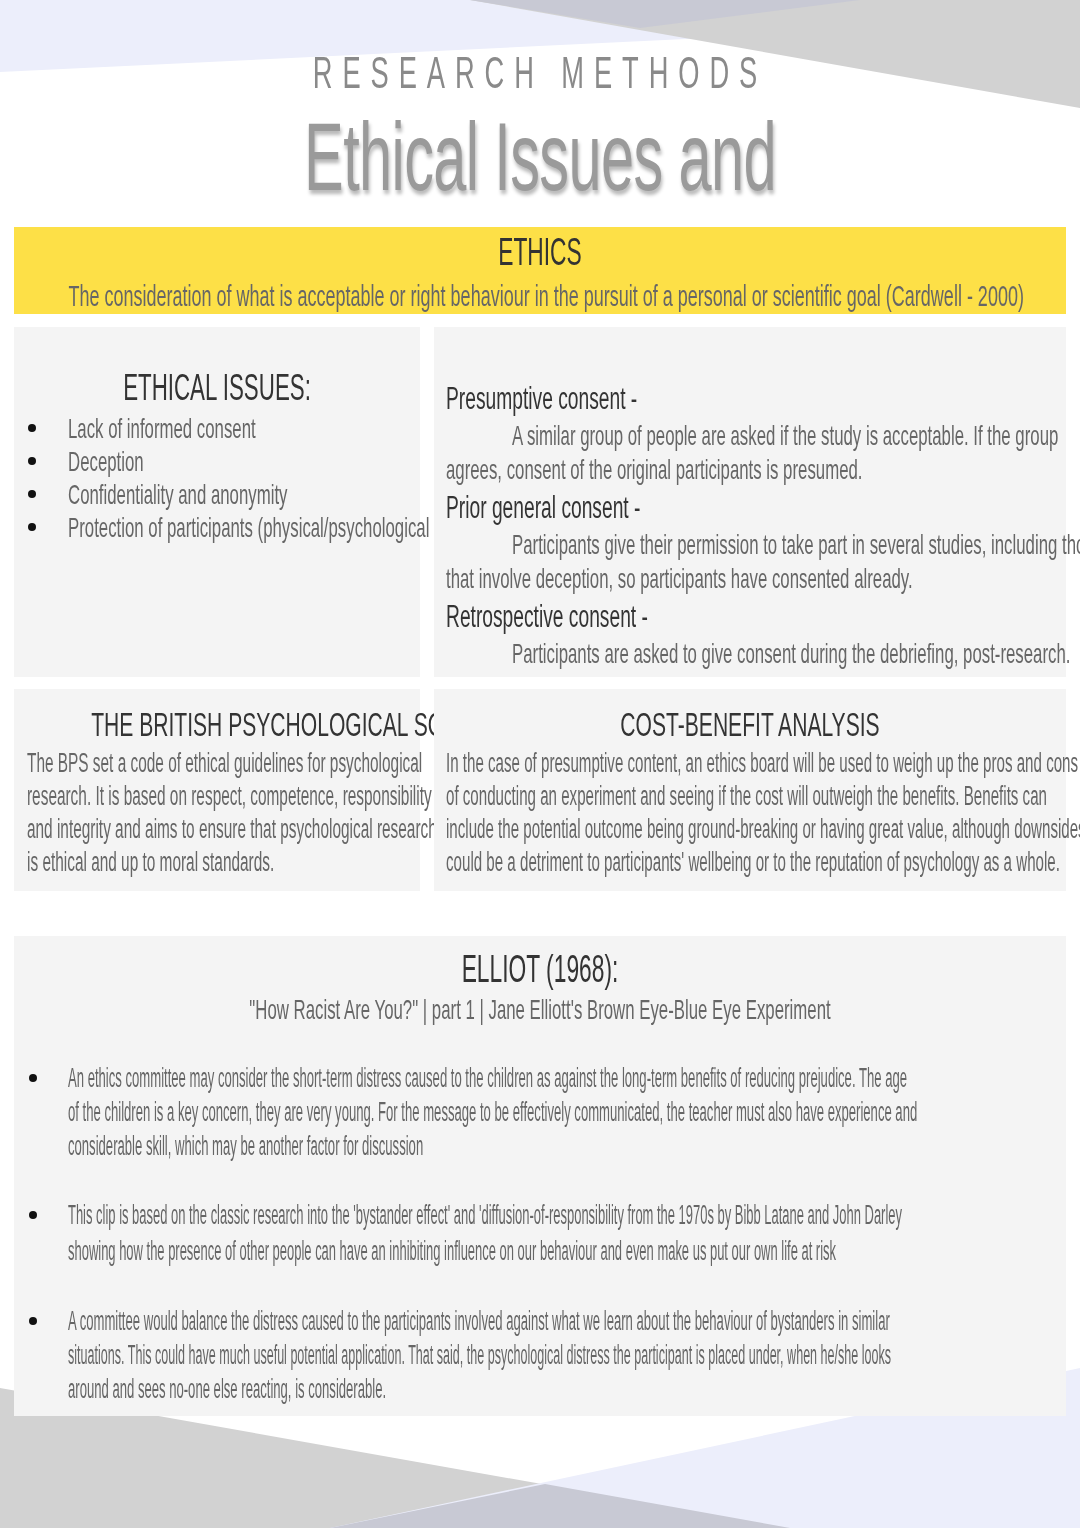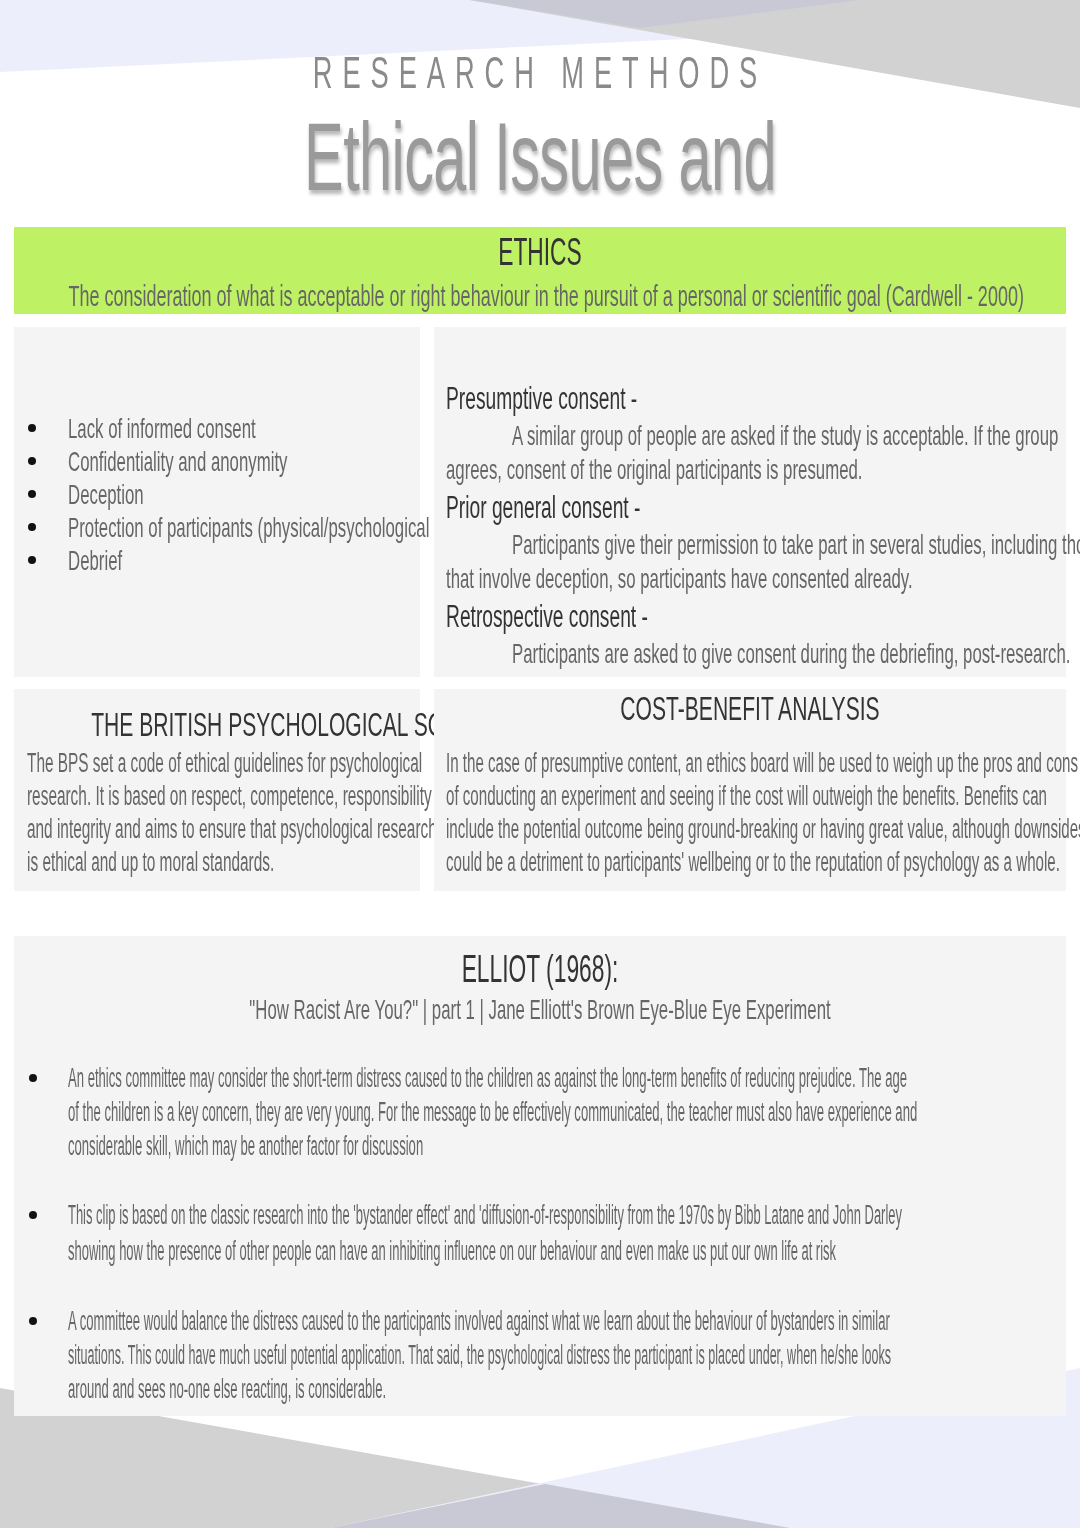--- a/index.html
+++ b/index.html
@@ -17,21 +17,21 @@
       transform: scaleX(0.62); transform-origin: 540px 0;
     }
     .hdr-title {
       position: absolute; top: 102px; left: 0; width: 1080px; text-align: center;
       font-size: 96px; color: #9a9a9a; letter-spacing: -1px;
       text-shadow: 2px 4px 5px rgba(0,0,0,0.28);
       transform: scaleX(0.62); transform-origin: 540px 0;
     }
 
     .box { position: absolute; background: #f4f4f4; }
-    .ethics-box { left: 14px; top: 227px; width: 1052px; height: 87px; background: #bef264; }
+    .ethics-box { left: 14px; top: 227px; width: 1052px; height: 87px; background: #fde047; }
     .ethics-title {
       position: absolute; top: 4px; width: 100%; text-align: center;
       font-size: 38px; color: #333; transform: scaleX(0.6); transform-origin: center 0;
     }
     .ethics-def {
       position: absolute; top: 52px; left: -260px; width: 1572px; text-align: center;
       font-size: 30px; color: #666; transform: scaleX(0.6); transform-origin: center 0;
       white-space: nowrap;
     }
 
@@ -95,40 +95,39 @@
 
 <div class="hdr-sub">RESEARCH METHODS</div>
 <div class="hdr-title">Ethical Issues and Guidelines</div>
 
 <div class="box ethics-box">
   <div class="ethics-title">ETHICS</div>
   <div class="ethics-def">The consideration of what is acceptable or right behaviour in the pursuit of a personal or scientific goal (Cardwell - 2000)</div>
 </div>
 
 <div class="box issues-box">
+  <div class="c-head" style="top:40px;">
+    <span class="sq h-sec" style="transform-origin:center 0;">ETHICAL ISSUES:</span>
+  </div>
   <ul class="bullet-list">
     <li>
         <span class="dot"></span>
         <span class="btxt">Lack of informed consent</span>
       </li>
     <li>
         <span class="dot"></span>
+        <span class="btxt">Deception</span>
+      </li>
+    <li>
+        <span class="dot"></span>
         <span class="btxt">Confidentiality and anonymity</span>
       </li>
     <li>
         <span class="dot"></span>
-        <span class="btxt">Deception</span>
-      </li>
-    <li>
-        <span class="dot"></span>
         <span class="btxt">Protection of participants (physical/psychological harm)</span>
-      </li>
-    <li>
-        <span class="dot"></span>
-        <span class="btxt">Debrief</span>
       </li>
   </ul>
 </div>
 
 <div class="box consent-box">
   <div class="consent-label" style="top:54px;">Presumptive consent -</div>
   <div class="consent-line" style="left:78px; top:93px;">A similar group of people are asked if the study is acceptable. If the group</div>
   <div class="consent-line" style="left:12px; top:127px;">agrees, consent of the original participants is presumed.</div>
 
   <div class="consent-label" style="top:163px;">Prior general consent -</div>
@@ -143,21 +142,21 @@
   <div class="c-head" style="top:16px;">
     <span class="sq h-sec" style="transform-origin:center 0; font-size:34px;">THE BRITISH PSYCHOLOGICAL SOCIETY</span>
   </div>
   <div class="para-line" style="left:13px; top:59px; transform:scaleX(0.57);">The BPS set a code of ethical guidelines for psychological</div>
   <div class="para-line" style="left:13px; top:92px; transform:scaleX(0.57);">research. It is based on respect, competence, responsibility</div>
   <div class="para-line" style="left:13px; top:125px; transform:scaleX(0.57);">and integrity and aims to ensure that psychological research</div>
   <div class="para-line" style="left:13px; top:158px; transform:scaleX(0.57);">is ethical and up to moral standards.</div>
 </div>
 
 <div class="box cost-box">
-  <div class="c-head" style="top:0;">
+  <div class="c-head" style="top:16px;">
     <span class="sq h-sec" style="transform-origin:center 0; font-size:34px;">COST-BENEFIT ANALYSIS</span>
   </div>
   <div class="para-line" style="left:12px; top:59px; transform:scaleX(0.56);">In the case of presumptive content, an ethics board will be used to weigh up the pros and cons</div>
   <div class="para-line" style="left:12px; top:92px; transform:scaleX(0.56);">of conducting an experiment and seeing if the cost will outweigh the benefits. Benefits can</div>
   <div class="para-line" style="left:12px; top:125px; transform:scaleX(0.56);">include the potential outcome being ground-breaking or having great value, although downsides</div>
   <div class="para-line" style="left:12px; top:158px; transform:scaleX(0.56);">could be a detriment to participants' wellbeing or to the reputation of psychology as a whole.</div>
 </div>
 
 <div class="box elliot-box">
   <div class="el-title">ELLIOT (1968):</div>

